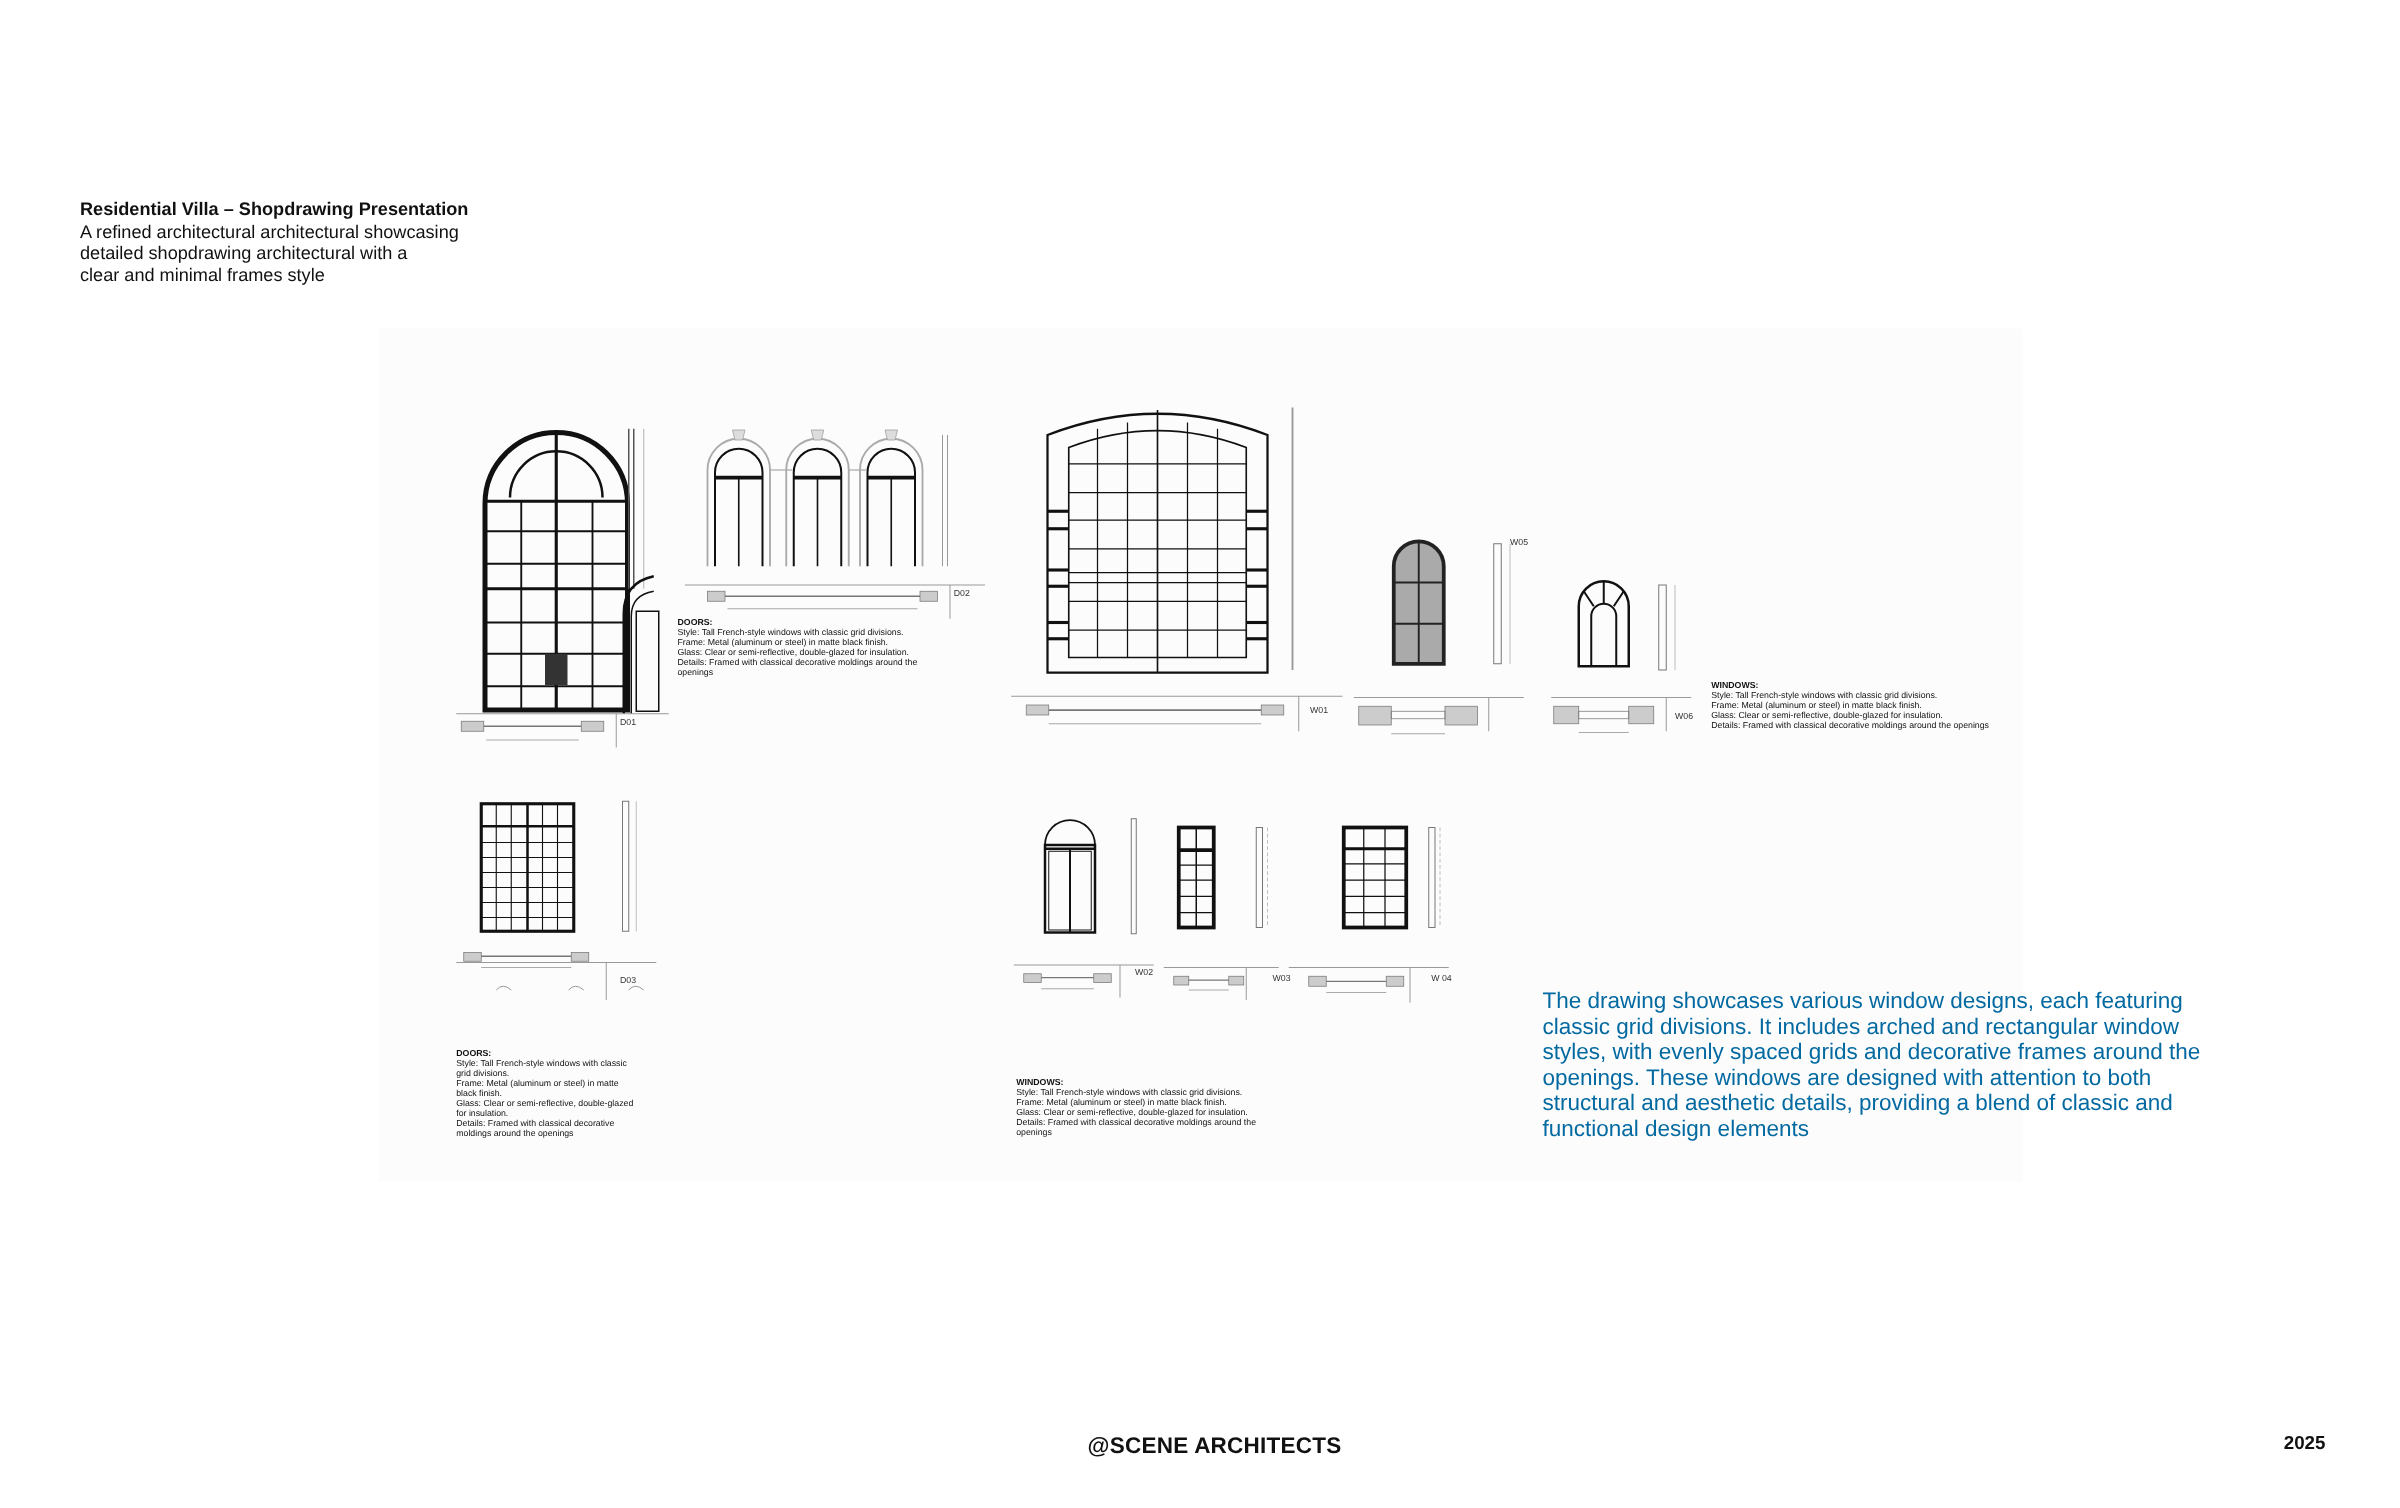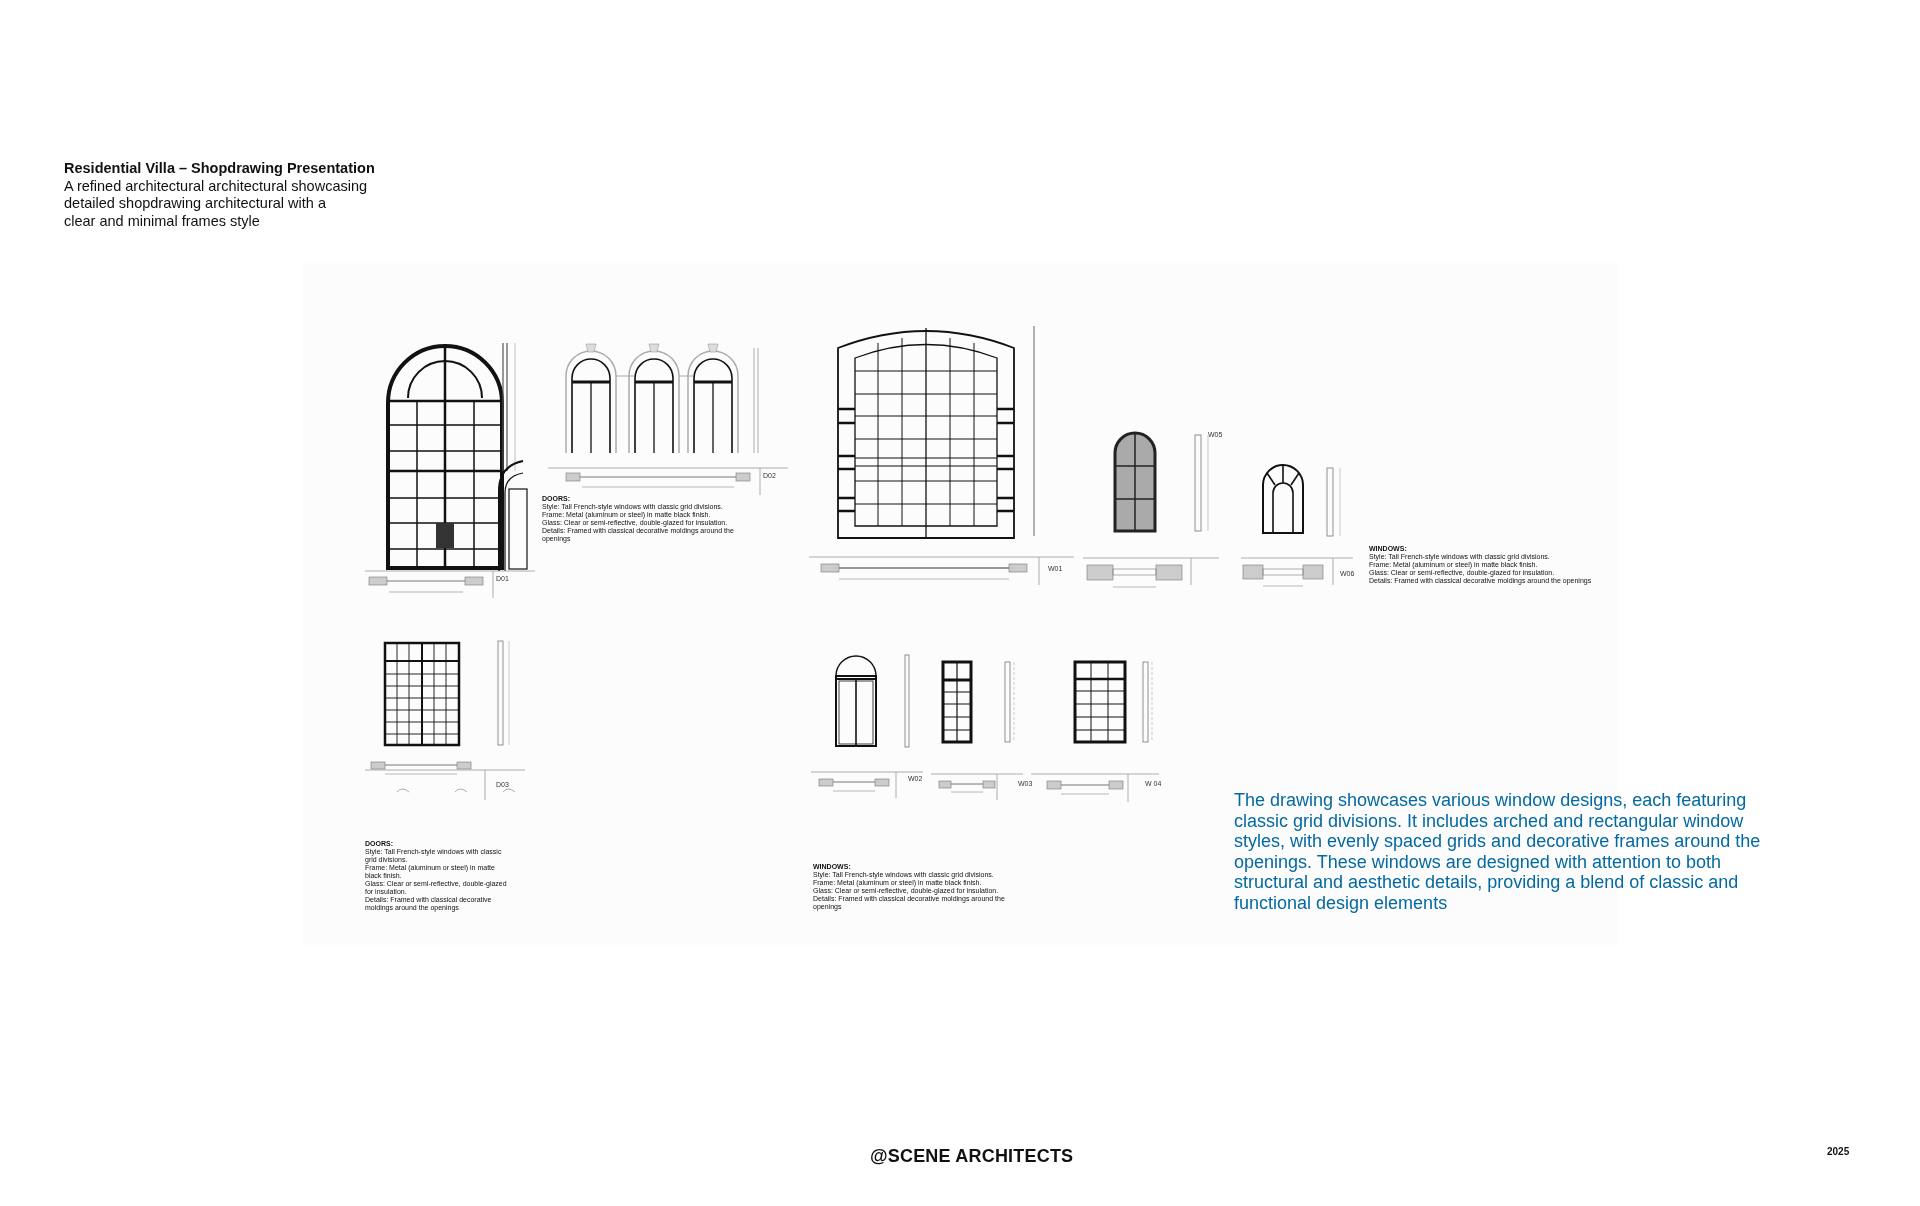--- a/index.html
+++ b/index.html
@@ -15,21 +15,21 @@
   .draw svg { display: block; overflow: visible; }
 
   .spec { position: absolute; font-size: 7px; line-height: 8px; color: #111; }
   .spec .h { font-weight: 700; }
 
   .label { position: absolute; font-size: 7px; color: #333; }
 
   .desc { position: absolute; left: 1206px; top: 790px; width: 560px; font-size: 18px; line-height: 20.5px; color: #0369a1; margin-left: 28px; }
 
   .footer-left { position: absolute; left: 870px; top: 1146px; font-size: 18px; font-weight: 700; letter-spacing: 0.2px; }
-  .footer-right { position: absolute; left: 1827px; top: 1146px; font-size: 10px; font-weight: 700; }
+  .footer-right { position: absolute; left: 1827px; top: 1146px; font-size: 15px; font-weight: 700; }
 </style>
 </head>
 <body>
 
 <div class="intro">
   <div class="title">Residential Villa – Shopdrawing Presentation</div>
   <div>A refined architectural architectural showcasing</div>
   <div>detailed shopdrawing architectural with a</div>
   <div>clear and minimal frames style</div>
 </div>

